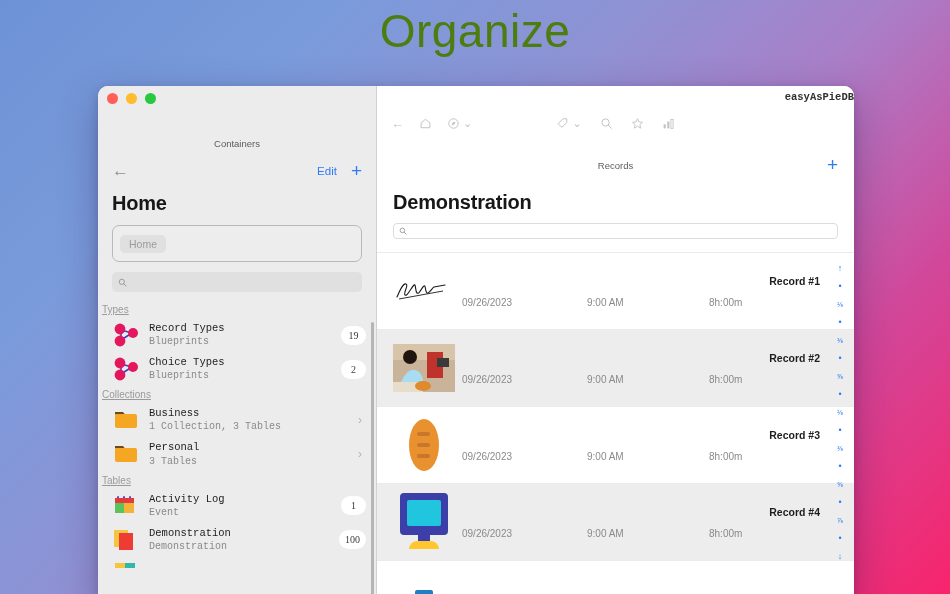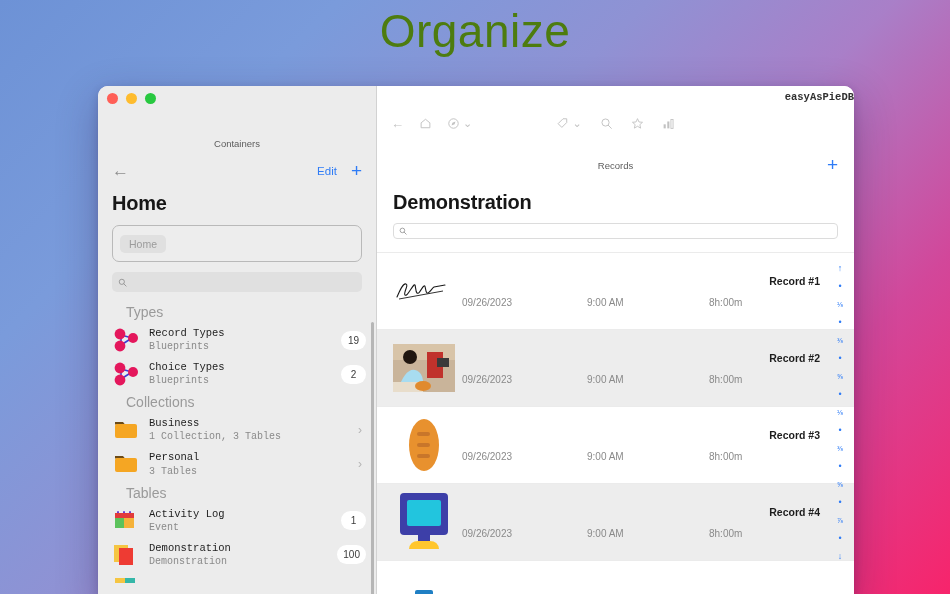--- a/index.html
+++ b/index.html
@@ -58,31 +58,31 @@
   }
   .crumb-chip {
     background:#e0e0e0; border-radius:5px; padding:3px 9px;
     font-size:10.5px; color:#9b9b9b;
   }
   .sb-search {
     margin:10px 14px 0 14px; height:20px; background:#e0e0e0; border-radius:5px;
     display:flex; align-items:center; padding:0 6px; gap:5px;
   }
   .sb-list { flex:1; overflow:hidden; padding-top:9px; }
-  .sec-label { font-size:14px; color:#9a9a9a; padding:3px 14px 3px 28px; }
+  .sec-label { font-size:10px; color:#9a9a9a; padding:3px 14px 3px 4px;text-decoration:underline; }
   .row {
     display:flex; align-items:center; gap:9px; padding:4px 10px 4px 14px; min-height:33px;
   }
   .row-txt { flex:1; min-width:0;font-family:Liberation Mono, monospace; }
   .row-t { font-size:10.5px; color:#1d1d1d; line-height:1.25; }
   .row-s { font-size:10px; color:#8a8a8a; line-height:1.3; }
   .badge {
     min-width:25px; height:19px; border-radius:10px; background:#fff;
     display:flex; align-items:center; justify-content:center;
-    font-size:10px; color:#3b3b3b; padding:0 6px;
+    font-size:10px; color:#3b3b3b; padding:0 6px;font-family:Liberation Serif, serif;
   }
   .chev { color:#b4b4b4; font-size:12px; padding-right:4px; }
   .sb-scroll {
     position:absolute; right:2px; top:236px; width:3px; height:300px;
     background:#b6b6b6; border-radius:2px;
   }
   
   .ico { width:28px; height:26px; flex:0 0 28px; position:relative; }
   .folder-b { fill:#6b4a17; } .folder-f { fill:#f5a623; }
   

